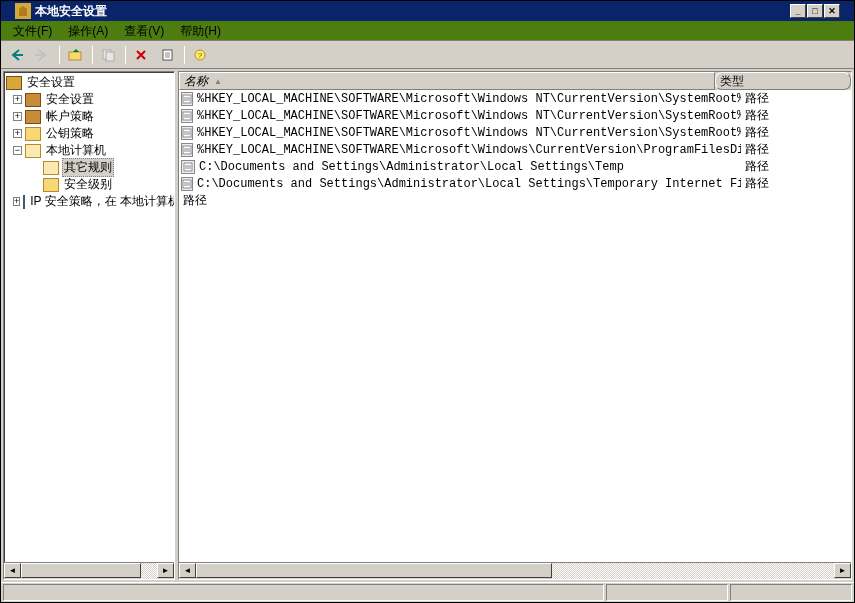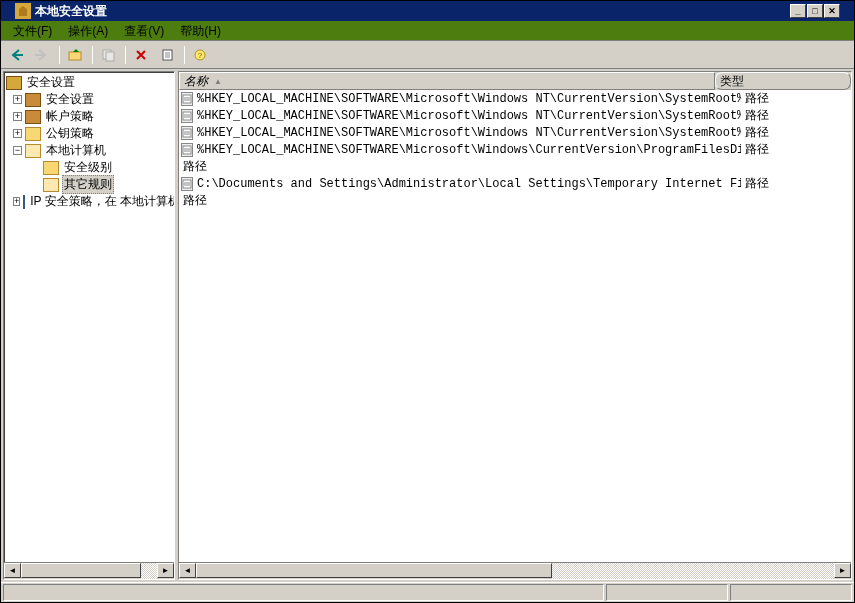--- a/index.html
+++ b/index.html
@@ -357,27 +357,27 @@
           <span class="node-icon folder-closed"></span>
           <span class="tree-label">公钥策略</span>
         </div>
         <div class="tree-node indent1">
           <span class="exp">−</span>
           <span class="node-icon folder-open"></span>
           <span class="tree-label">本地计算机</span>
         </div>
         <div class="tree-node indent2">
           <span class="exp blank"></span>
+          <span class="node-icon folder-open"></span>
+          <span class="tree-label selected">其它规则</span>
+        </div>
+        <div class="tree-node indent2">
+          <span class="exp blank"></span>
           <span class="node-icon folder-closed"></span>
           <span class="tree-label">安全级别</span>
-        </div>
-        <div class="tree-node indent2">
-          <span class="exp blank"></span>
-          <span class="node-icon folder-open"></span>
-          <span class="tree-label selected">其它规则</span>
         </div>
         <div class="tree-node indent1">
           <span class="exp">+</span>
           <span class="node-icon ip-icon"></span>
           <span class="tree-label">IP 安全策略，在 本地计算机</span>
         </div>
       </div>
       <div class="hscroll tree-hscroll">
         <div class="sbtn">◄</div>
         <div class="thumb"></div>
@@ -440,20 +440,29 @@
                 <svg width="10" height="10">
                   <rect x="1" y="1" width="8" height="8" fill="#fff" stroke="#888"></rect>
                   <path d="M2 4 H8 M2 6 H8" stroke="#888"></path>
                 </svg>
               </span>
               <span>%HKEY_LOCAL_MACHINE\SOFTWARE\Microsoft\Windows\CurrentVersion\ProgramFilesDir%</span>
             </div>
             <div class="cell-type">路径</div>
           </div>
           <div class="row">
+            <div class="cell-name">
+              <span class="item-icon">
+                <svg width="10" height="10">
+                  <rect x="1" y="1" width="8" height="8" fill="#fff" stroke="#888"></rect>
+                  <path d="M2 4 H8 M2 6 H8" stroke="#888"></path>
+                </svg>
+              </span>
+              <span>C:\Documents and Settings\Administrator\Local Settings\Temp</span>
+            </div>
             <div class="cell-type">路径</div>
           </div>
           <div class="row">
             <div class="cell-name">
               <span class="item-icon">
                 <svg width="10" height="10">
                   <rect x="1" y="1" width="8" height="8" fill="#fff" stroke="#888"></rect>
                   <path d="M2 4 H8 M2 6 H8" stroke="#888"></path>
                 </svg>
               </span>

